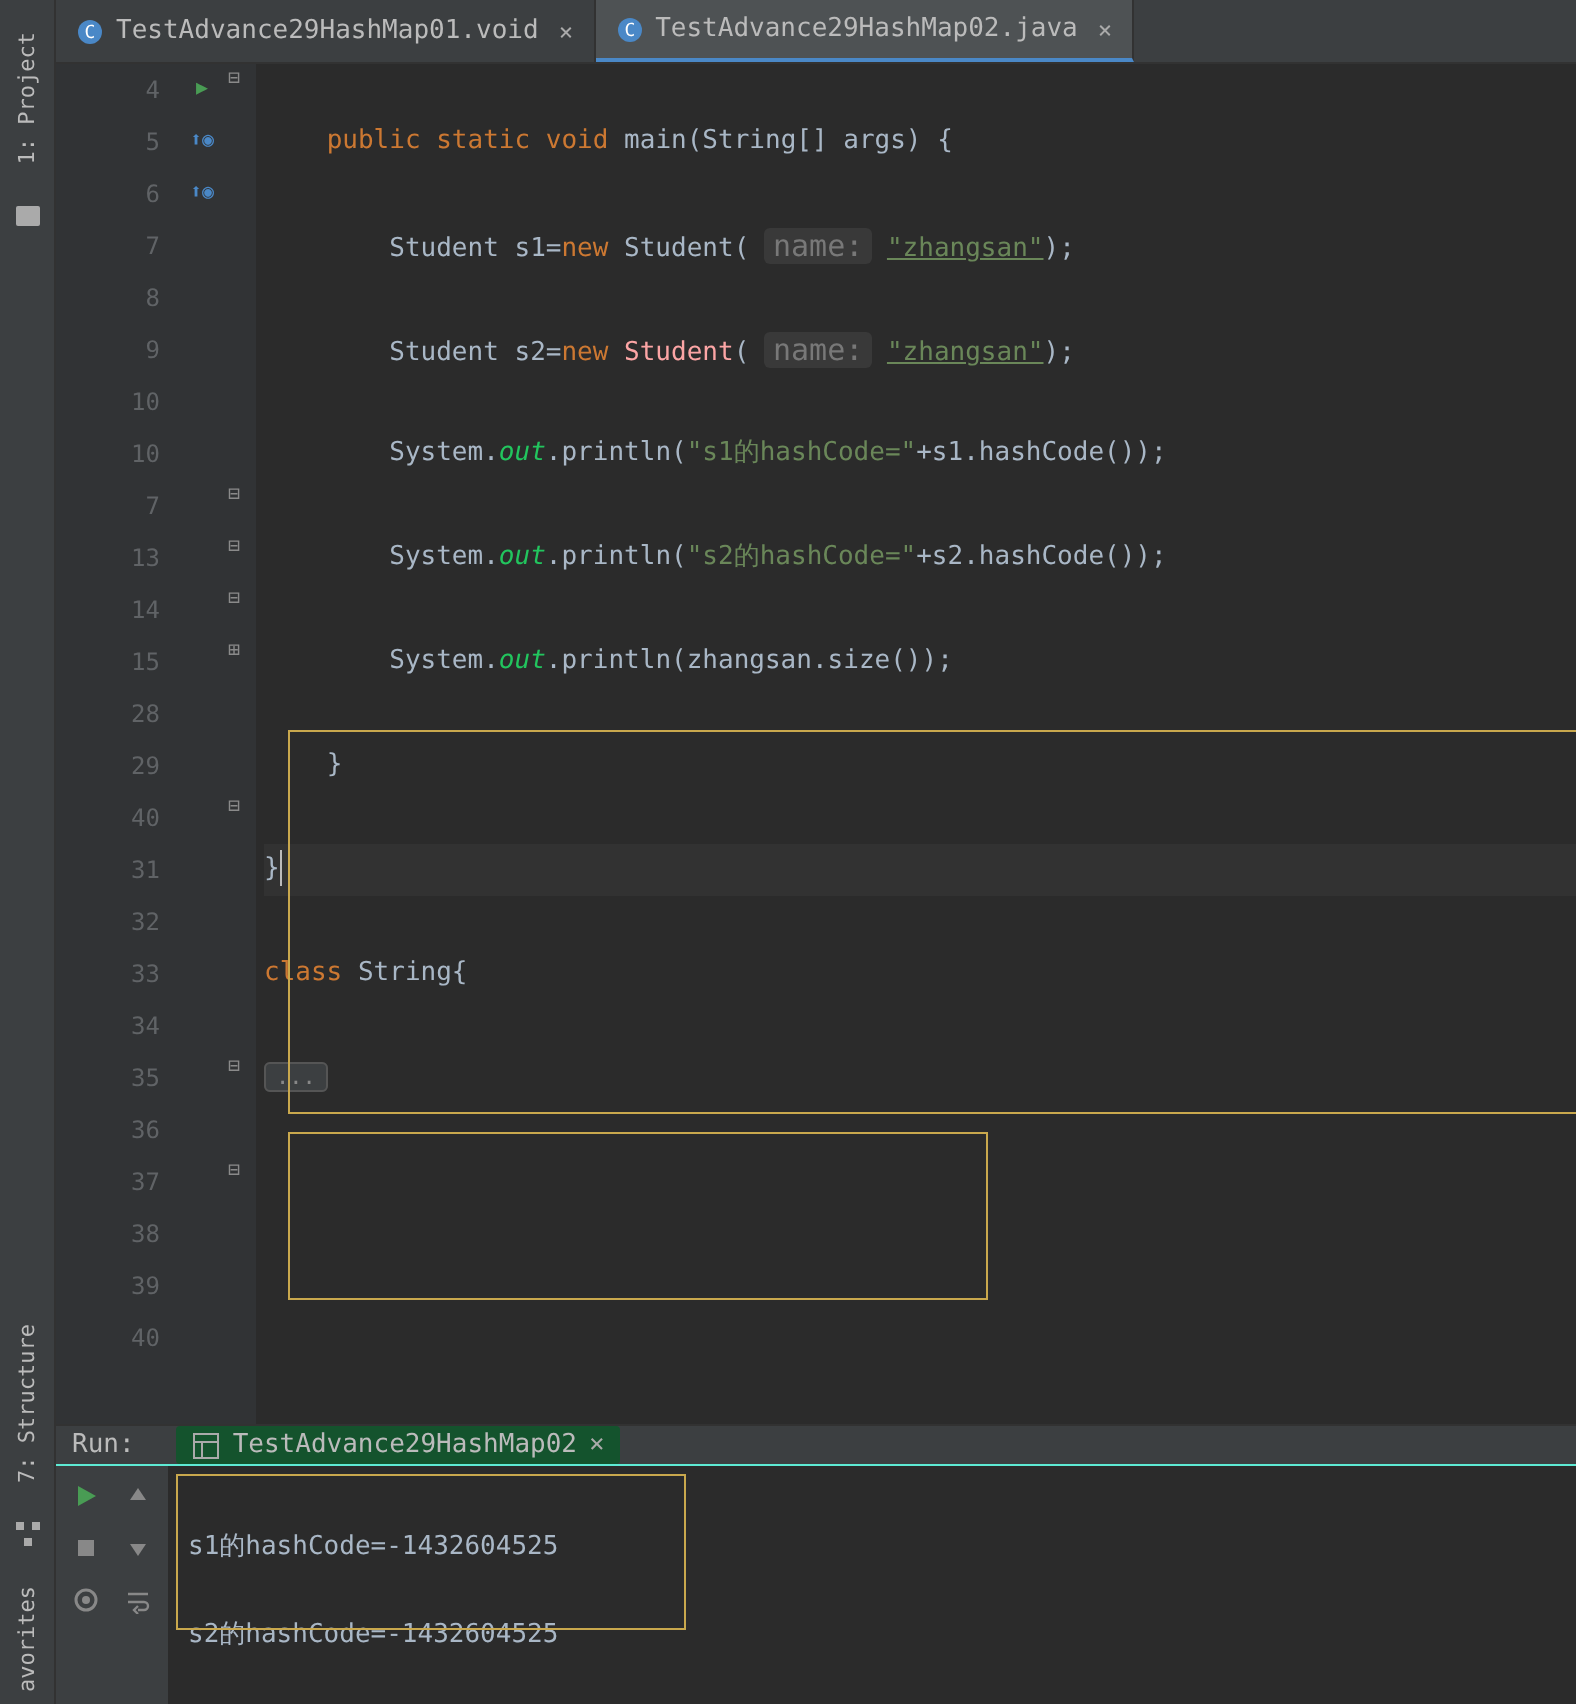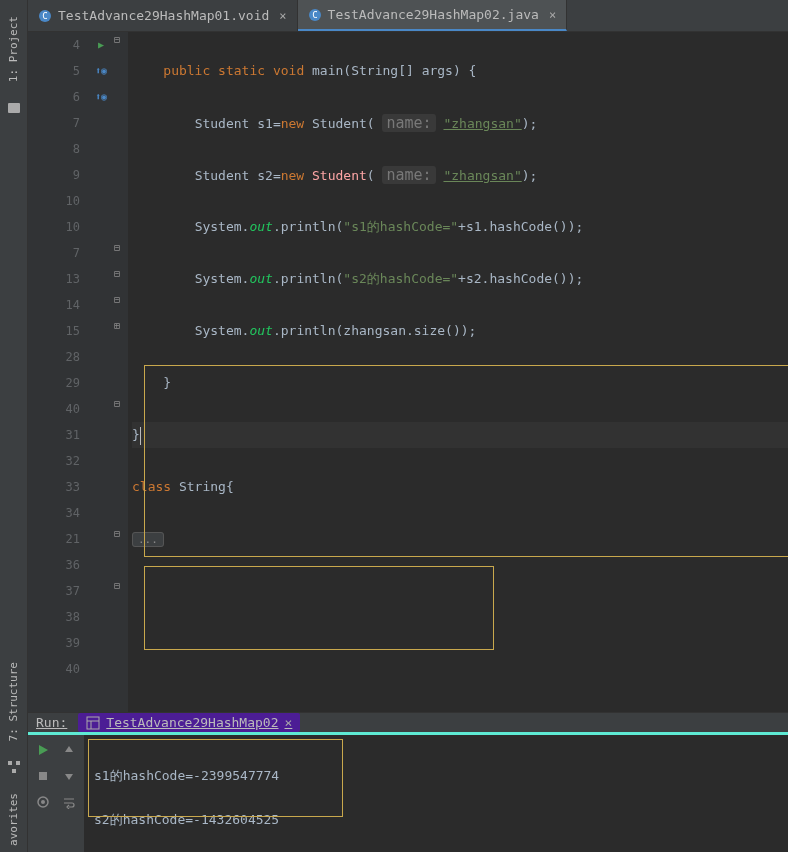--- a/index.html
+++ b/index.html
@@ -133,23 +133,22 @@
     display: flex;
     flex-direction: column;
   }
   .run-header {
     height: 28px;
     background: #3c3f41;
     display: flex;
     align-items: center;
     padding: 0 8px;
     color: #bbbbbb;
-    gap: 11px;
-    border-bottom: 3px solid #5eead4;
-    text-decoration: underline;
+    gap: 21px;
+    border-bottom: 1px solid #5eead4;
   }
   .run-body {
     flex: 1;
     display: flex;
   }
   .run-toolbar {
     width: 56px;
     background: #3c3f41;
     display: flex;
     flex-wrap: wrap;
@@ -243,21 +242,21 @@
       <div>13</div>
         <div>14</div>
         <div>15</div>
       <div>28</div>
         <div>29</div>
         <div>40</div>
       <div>31</div>
         <div>32</div>
         <div>33</div>
       <div>34</div>
-        <div>21</div>
+        <div>35</div>
         <div>36</div>
       <div>37</div>
         <div>38</div>
         <div>39</div>
       <div>40</div>
     </div>
     <div class="gutter-icons">
       <div class="gutter-run">▶</div>
       <div></div>
         <div></div>
@@ -320,21 +319,21 @@
 
 
       <div class="highlight-box" style="left:16px;top:333px;width:660px;height:192px"></div>
       <div class="highlight-box" style="left:16px;top:534px;width:350px;height:84px"></div>
     </div>
   </div>
 
   <div class="run-panel">
     <div class="run-header">
       <span>Run:</span>
-      <span style="display:flex;align-items:center;gap:6px;background:#4c1d95;padding:2px 8px;border-radius:2px">
+      <span style="display:flex;align-items:center;gap:6px;background:#14532d;padding:2px 8px;border-radius:2px">
         <svg width="14" height="14">
             <rect x="1" y="1" width="12" height="12" fill="none" stroke="#aaa"></rect>
             <line x1="1" y1="5" x2="13" y2="5" stroke="#aaa"></line>
             <line x1="5" y1="5" x2="5" y2="13" stroke="#aaa"></line>
           </svg>
         <span>TestAdvance29HashMap02</span>
         <span style="color:#aaa">×</span>
       </span>
     </div>
     <div class="run-body">
@@ -365,21 +364,21 @@
               <circle cx="7" cy="7" r="2" fill="#888"></circle>
             </svg>
           </div>
         <div class="run-tool-btn">
             <svg width="14" height="14">
               <path d="M2 4 L12 4 M2 8 L10 8 M10 8 A 2 2 0 0 1 10 12 L 7 12 M7 10 L5 12 L7 14" fill="none" stroke="#888" stroke-width="1.2"></path>
             </svg>
           </div>
       </div>
       <div class="run-output">
-<div>s1的hashCode=-2399547774</div>
+<div>s1的hashCode=-1432604525</div>
 <div>s2的hashCode=-1432604525</div>
 <div>1</div>
         <div class="highlight-box" style="left:4px;top:4px;width:255px;height:78px"></div>
       </div>
     </div>
   </div>
 
 </div>
 
 </body></html>

